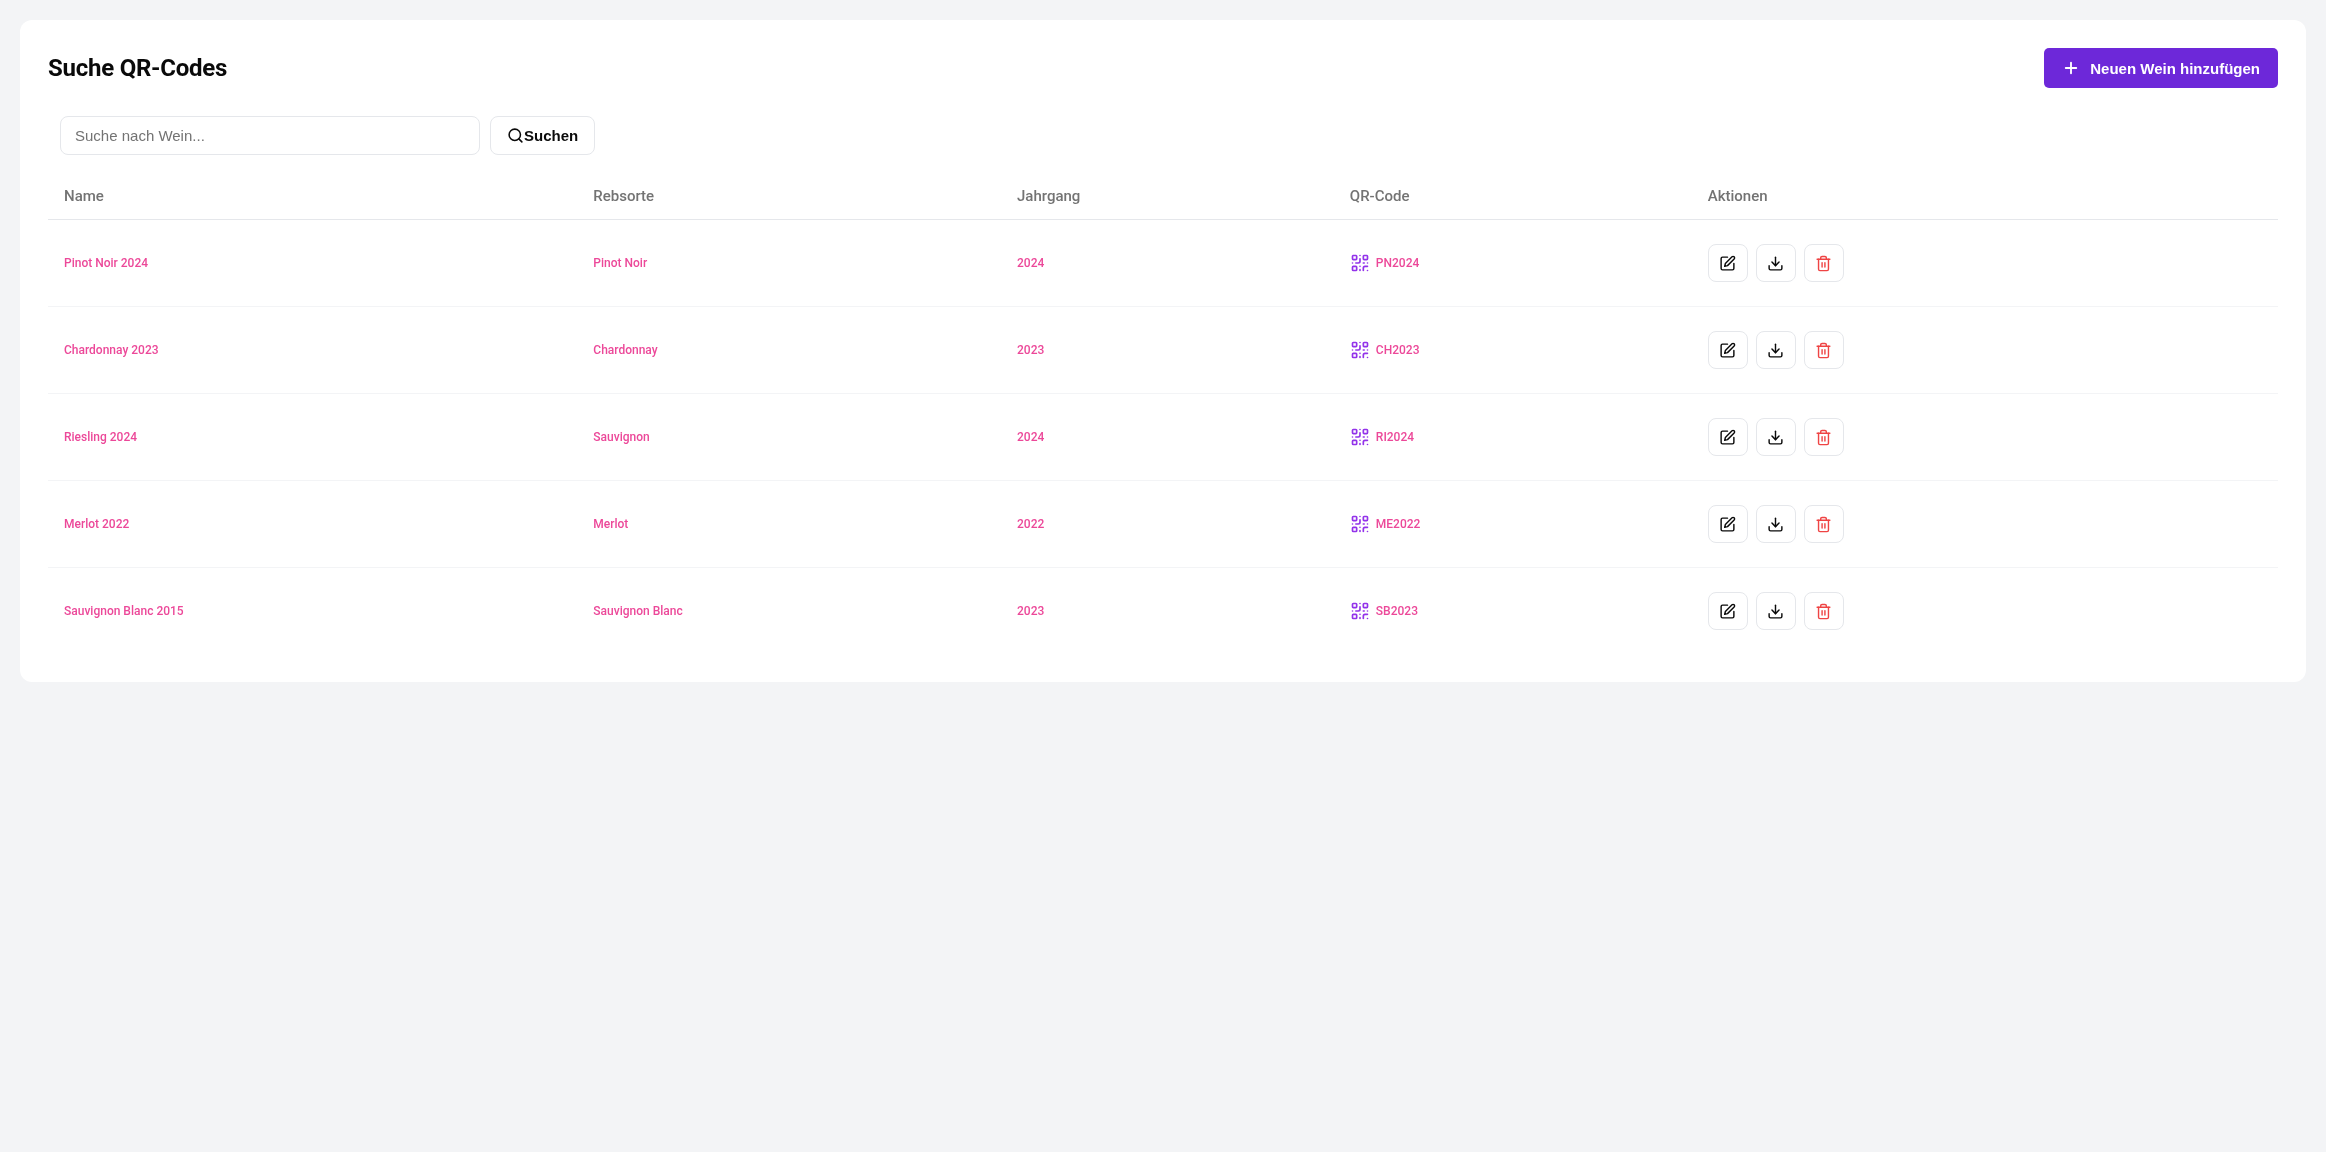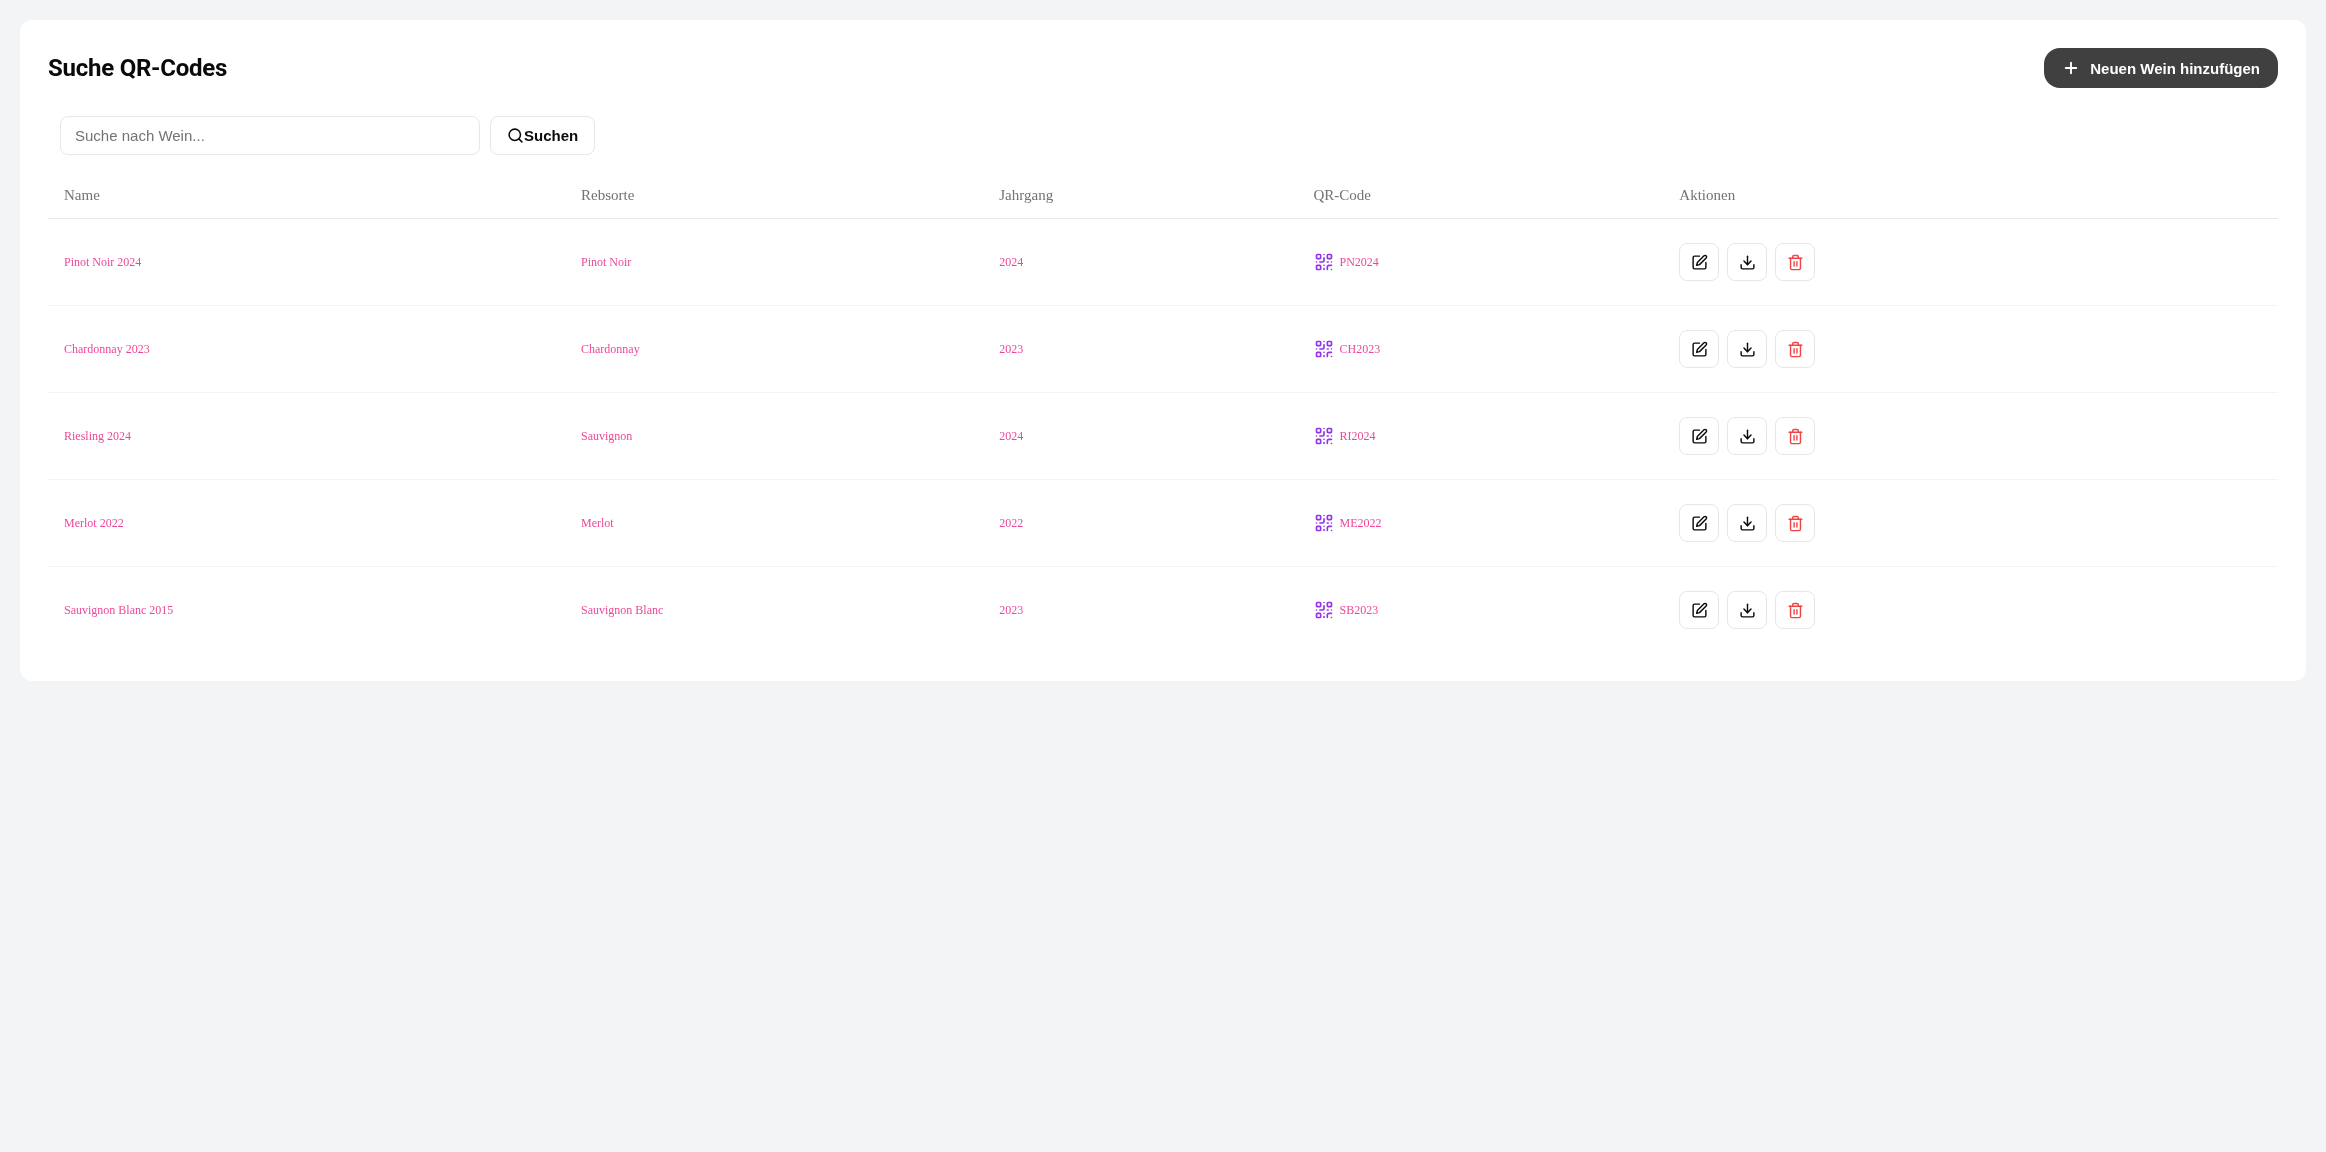--- a/index.html
+++ b/index.html
@@ -33,24 +33,24 @@
       font-size: 24px;
       font-weight: 700;
       color: #0a0a0a;
       letter-spacing: -0.01em;
     }
 
     .btn-primary {
       display: flex;
       align-items: center;
       gap: 10px;
-      background-color: #404040;
+      background-color: #6d28d9;
       color: #ffffff;
       border: none;
-      border-radius: 16px;
+      border-radius: 5px;
       padding: 11px 18px;
       font-size: 15px;
       font-weight: 600;
       cursor: pointer;
     }
 
     .plus-icon {
       width: 18px;
       height: 18px;
       stroke: #ffffff;
@@ -101,21 +101,20 @@
       stroke: #0a0a0a;
       stroke-width: 2.2;
       fill: none;
       stroke-linecap: round;
       stroke-linejoin: round;
     }
 
     table {
       width: 100%;
       border-collapse: collapse;
-      font-family: Liberation Serif, serif;
     }
 
     thead th {
       text-align: left;
       padding: 14px 16px;
       font-size: 15px;
       font-weight: 500;
       color: #737373;
       border-bottom: 1px solid #e5e7eb;
     }

